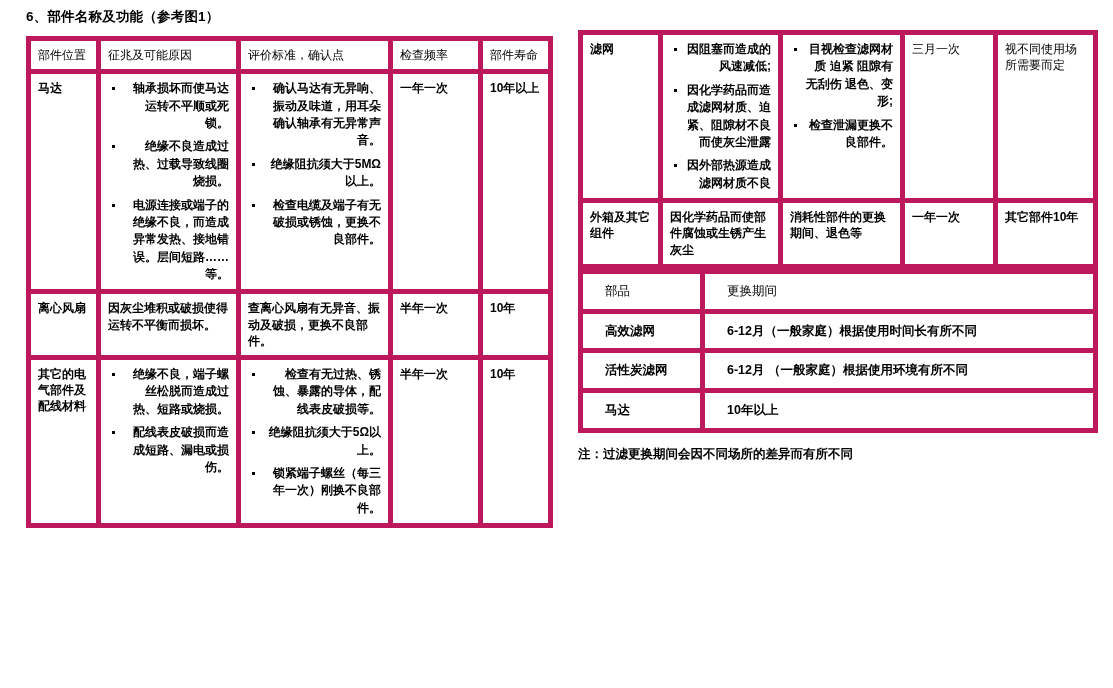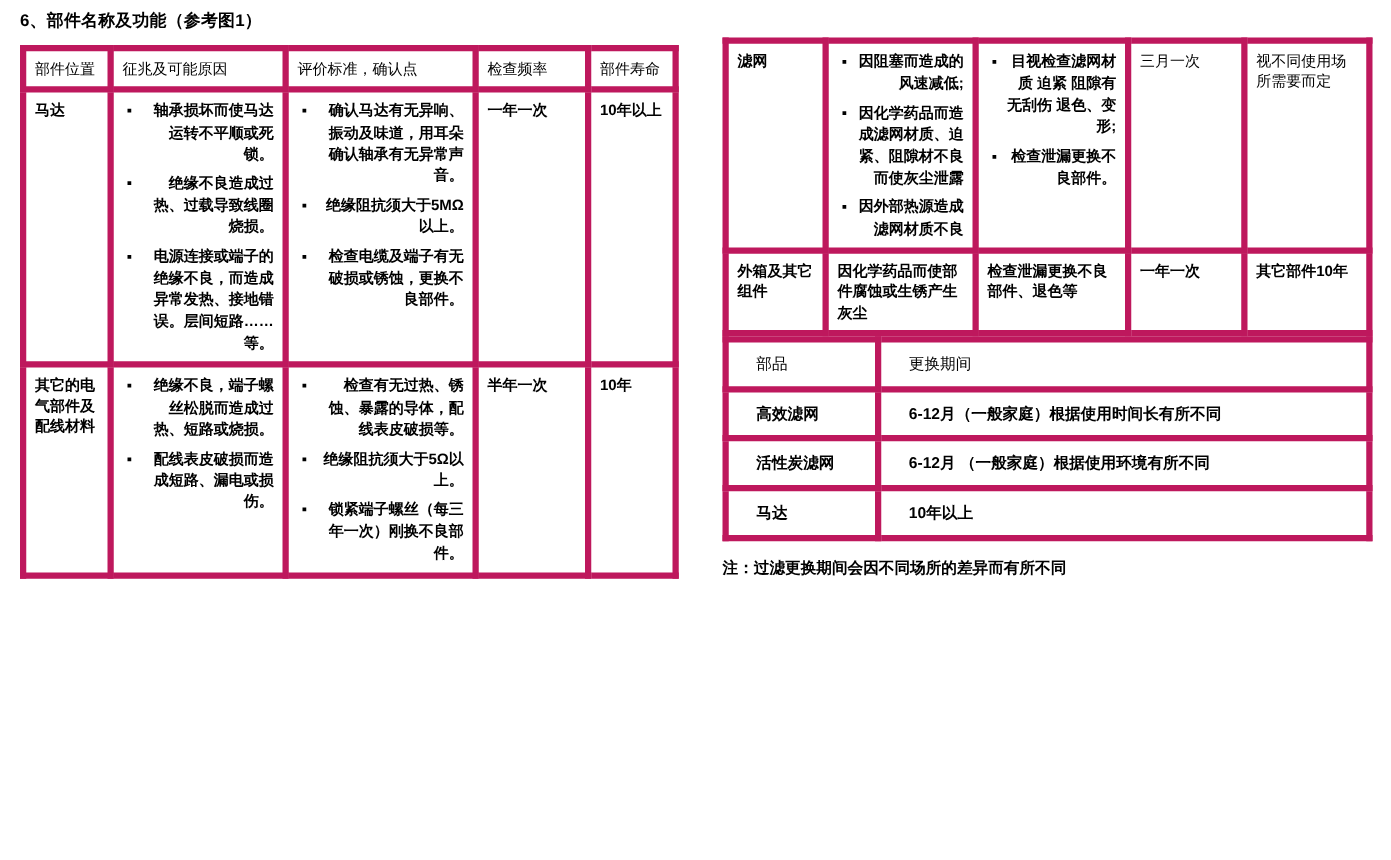--- a/index.html
+++ b/index.html
@@ -14,21 +14,21 @@
     color: #000000;
     overflow: hidden;
   }
   .page {
     position: relative;
     width: 1113px;
     height: 688px;
   }
   .col-left {
     position: absolute;
-    left: 16px;
+    left: 26px;
     top: 8px;
     width: 522px;
   }
   .col-right {
     position: absolute;
     left: 578px;
     top: 30px;
     width: 515px;
   }
   .section-title {
@@ -155,20 +155,27 @@
             <ul class="bul">
               <li>确认马达有无异响、振动及味道，用耳朵确认轴承有无异常声音。</li>
               <li>绝缘阻抗须大于5MΩ以上。</li>
               <li>检查电缆及端子有无破损或锈蚀，更换不良部件。</li>
             </ul>
           </td>
           <td class="mid bold">一年一次</td>
           <td class="mid bold">10年以上</td>
         </tr>
 
+        <tr>
+          <td class="bold">离心风扇</td>
+          <td class="plain">因灰尘堆积或破损使得运转不平衡而损坏。</td>
+          <td class="plain">查离心风扇有无异音、振动及破损，更换不良部件。</td>
+          <td class="mid bold">半年一次</td>
+          <td class="mid bold">10年</td>
+        </tr>
 
         <tr>
           <td class="mid bold">其它的电气部件及配线材料</td>
           <td class="mid">
             <ul class="bul">
               <li>绝缘不良，端子螺丝松脱而造成过热、短路或烧损。</li>
               <li>配线表皮破损而造成短路、漏电或损伤。</li>
             </ul>
           </td>
           <td class="mid">
@@ -211,21 +218,21 @@
               <li>检查泄漏更换不良部件。</li>
             </ul>
           </td>
           <td>三月一次</td>
           <td>视不同使用场所需要而定</td>
         </tr>
 
         <tr>
           <td class="bold">外箱及其它组件</td>
           <td class="plain">因化学药品而使部件腐蚀或生锈产生灰尘</td>
-          <td class="plain">检查泄漏更换不良部件、退色等</td>
+          <td class="plain">消耗性部件的更换期间、退色等</td>
           <td class="bold">一年一次</td>
           <td class="bold">其它部件10年</td>
         </tr>
       </tbody>
     </table>
 
 
     <table class="doc tbl-cons">
       <colgroup>
         <col class="k1">

